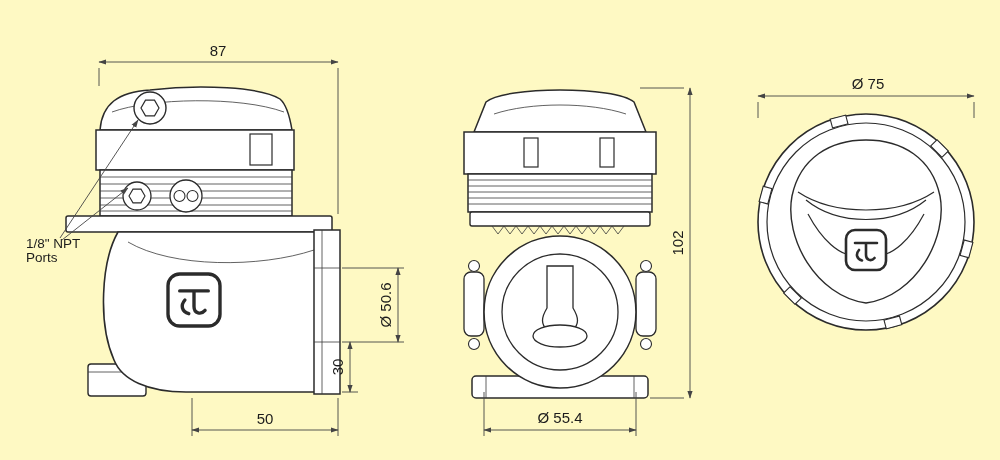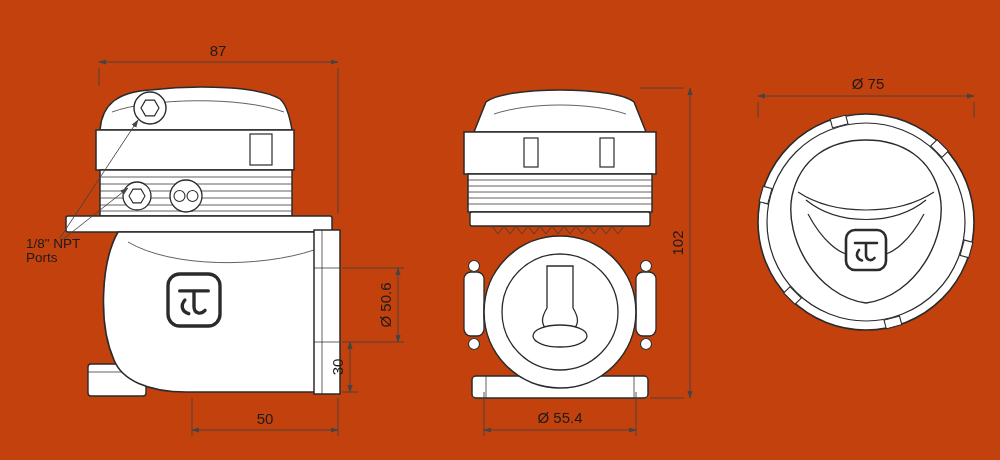--- a/index.html
+++ b/index.html
@@ -1,16 +1,16 @@
 <!DOCTYPE html>
 <html><head>
 <meta charset="utf-8">
 <style>
   html,body{margin:0;padding:0;background:#ffffff;}
-  .canvas{position:relative;width:1000px;height:460px;background:#c2410c;overflow:hidden;}
+  .canvas{position:relative;width:1000px;height:460px;background:#fef9c3;overflow:hidden;}
   svg{display:block;}
   svg text{font-family:"Liberation Sans","DejaVu Sans",sans-serif;fill:#1c1c1c;}
   .dim-text{font-size:15px;}
   .note-text{font-size:13.5px;}
   .obj{stroke:#2b2b2b;fill:#ffffff;}
   .obj-nf{stroke:#2b2b2b;fill:none;}
   .thin{stroke:#3a3a3a;fill:none;stroke-width:0.8;}
   .dim{stroke:#444444;fill:none;stroke-width:0.9;}
 </style>
 </head>

